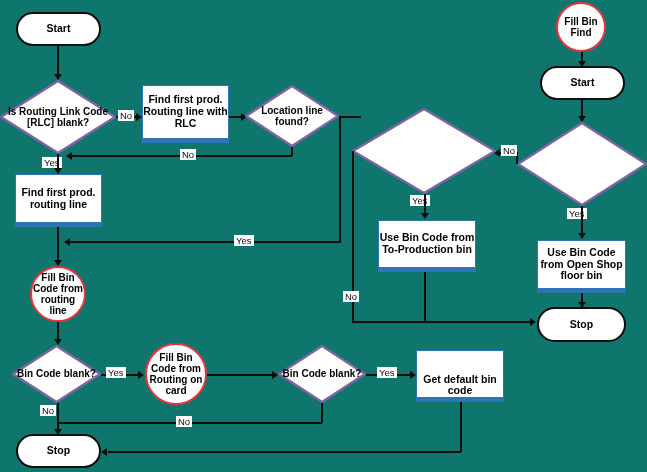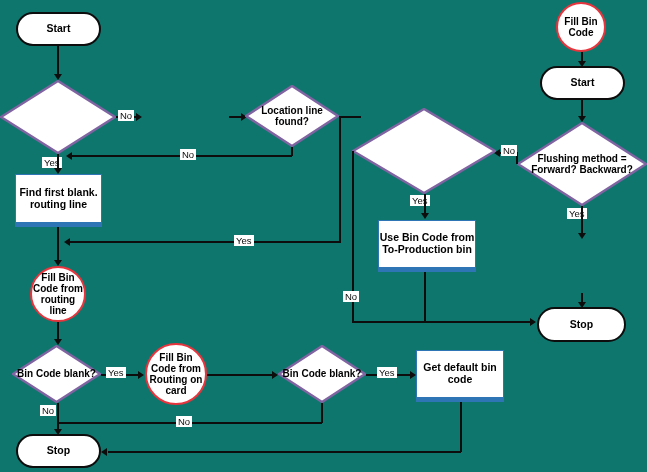--- a/index.html
+++ b/index.html
@@ -40,26 +40,30 @@
     <span>Start</span>
   </div>
 
   <div class="ln lnv" style="left:57px;top:46px;height:28px;"></div>
   <div class="arw arw-d" style="left:54px;top:74px;"></div>
 
   <div class="node decision" style="left:0px;top:80px;width:116px;height:74px;">
     <svg class="dshape" viewBox="0 0 116 74" preserveAspectRatio="none">
       <polygon points="58,1 115,37 58,73 1,37" fill="#ffffff" stroke="#8064a2" stroke-width="2.4"></polygon>
     </svg>
+    <span class="dlabel">Is Routing Link Code [RLC] blank?</span>
   </div>
 
   <div class="ln lnh" style="left:116px;top:116px;width:24px;"></div>
   <span class="elabel" style="left:118px;top:110px;">No</span>
   <div class="arw arw-r" style="left:136px;top:113px;"></div>
 
+  <div class="node process" style="left:142px;top:85px;width:87px;height:58px;">
+    <span>Find first prod. Routing line with RLC</span>
+  </div>
 
   <div class="ln lnh" style="left:229px;top:116px;width:16px;"></div>
   <div class="arw arw-r" style="left:241px;top:113px;"></div>
 
   <div class="node decision" style="left:245px;top:85px;width:94px;height:62px;">
     <svg class="dshape" viewBox="0 0 94 62" preserveAspectRatio="none">
       <polygon points="47,1 93,31 47,61 1,31" fill="#ffffff" stroke="#8064a2" stroke-width="2.4"></polygon>
     </svg>
     <span class="dlabel">Location line found?</span>
   </div>
@@ -73,21 +77,21 @@
   <div class="ln lnv" style="left:339px;top:116px;height:127px;"></div>
   <div class="ln lnh" style="left:70px;top:241px;width:271px;"></div>
   <div class="arw arw-l" style="left:64px;top:238px;"></div>
   <span class="elabel" style="left:234px;top:235px;">Yes</span>
 
   <span class="elabel" style="left:42px;top:157px;">Yes</span>
   <div class="ln lnv" style="left:57px;top:154px;height:15px;"></div>
   <div class="arw arw-d" style="left:54px;top:168px;"></div>
 
   <div class="node process" style="left:15px;top:174px;width:87px;height:53px;">
-    <span>Find first blank. routing line</span>
+    <span>Find first prod. routing line</span>
   </div>
 
   <div class="ln lnv" style="left:57px;top:227px;height:35px;"></div>
   <div class="arw arw-d" style="left:54px;top:260px;"></div>
 
   <div class="node circle" style="left:30px;top:266px;width:56px;height:56px;">
     <span>Fill Bin Code from routing line</span>
   </div>
 
   <div class="ln lnv" style="left:57px;top:322px;height:18px;"></div>
@@ -115,57 +119,56 @@
     <svg class="dshape" viewBox="0 0 88 58" preserveAspectRatio="none">
       <polygon points="44,1 87,29 44,57 1,29" fill="#ffffff" stroke="#8064a2" stroke-width="2.4"></polygon>
     </svg>
     <span class="dlabel">Bin Code blank?</span>
   </div>
 
   <div class="ln lnh" style="left:366px;top:374px;width:46px;"></div>
   <span class="elabel" style="left:377px;top:367px;">Yes</span>
   <div class="arw arw-r" style="left:410px;top:371px;"></div>
 
-  <div class="node process" style="left:416px;top:350px;width:88px;height:52px;">
+  <div class="node process" style="left:416px;top:350px;width:88px;height:52px;align-items:flex-end;">
     <span>Get default bin code</span>
   </div>
 
   <div class="ln lnv" style="left:321px;top:403px;height:20px;"></div>
   <div class="ln lnh" style="left:57px;top:422px;width:265px;"></div>
   <span class="elabel" style="left:176px;top:416px;">No</span>
 
   <span class="elabel" style="left:40px;top:405px;">No</span>
   <div class="ln lnv" style="left:57px;top:403px;height:28px;"></div>
   <div class="arw arw-d" style="left:54px;top:429px;"></div>
 
   <div class="node terminator" style="left:16px;top:434px;width:85px;height:34px;">
     <span>Stop</span>
   </div>
 
   <div class="ln lnv" style="left:460px;top:402px;height:50px;"></div>
   <div class="ln lnh" style="left:108px;top:451px;width:353px;"></div>
   <div class="arw arw-l" style="left:101px;top:448px;"></div>
 
   <div class="node circle" style="left:556px;top:2px;width:50px;height:50px;">
-    <span>Fill Bin Code</span>
+    <span>Fill Bin Find</span>
   </div>
   <div class="ln lnv" style="left:581px;top:52px;height:11px;"></div>
   <div class="arw arw-d" style="left:578px;top:61px;"></div>
 
   <div class="node terminator" style="left:540px;top:66px;width:85px;height:34px;">
     <span>Start</span>
   </div>
   <div class="ln lnv" style="left:581px;top:100px;height:18px;"></div>
   <div class="arw arw-d" style="left:578px;top:116px;"></div>
 
   <div class="node decision" style="left:517px;top:122px;width:130px;height:84px;">
     <svg class="dshape" viewBox="0 0 130 84" preserveAspectRatio="none">
       <polygon points="65,1 129,42 65,83 1,42" fill="#ffffff" stroke="#8064a2" stroke-width="2.4"></polygon>
     </svg>
-    <span class="dlabel">Flushing method = Forward? Backward?</span>
   </div>
 
   <div class="ln lnv" style="left:516px;top:152px;height:12px;"></div>
   <div class="ln lnh" style="left:500px;top:152px;width:17px;"></div>
   <span class="elabel" style="left:501px;top:145px;">No</span>
   <div class="arw arw-l" style="left:494px;top:149px;"></div>
 
   <div class="node decision" style="left:352px;top:108px;width:144px;height:86px;">
     <svg class="dshape" viewBox="0 0 144 86" preserveAspectRatio="none">
       <polygon points="72,1 143,43 72,85 1,43" fill="#ffffff" stroke="#8064a2" stroke-width="2.4"></polygon>
@@ -184,20 +187,23 @@
   <div class="ln lnh" style="left:352px;top:321px;width:180px;"></div>
   <div class="arw arw-r" style="left:530px;top:318px;"></div>
 
   <div class="ln lnv" style="left:352px;top:151px;height:171px;"></div>
   <span class="elabel" style="left:343px;top:291px;">No</span>
 
   <span class="elabel" style="left:567px;top:208px;">Yes</span>
   <div class="ln lnv" style="left:581px;top:206px;height:28px;"></div>
   <div class="arw arw-d" style="left:578px;top:233px;"></div>
 
+  <div class="node process" style="left:537px;top:240px;width:89px;height:53px;">
+    <span>Use Bin Code from Open Shop floor bin</span>
+  </div>
   <div class="ln lnv" style="left:581px;top:293px;height:11px;"></div>
   <div class="arw arw-d" style="left:578px;top:302px;"></div>
 
   <div class="node terminator" style="left:537px;top:307px;width:89px;height:35px;">
     <span>Stop</span>
   </div>
 
 </div>
 
 </body></html>

